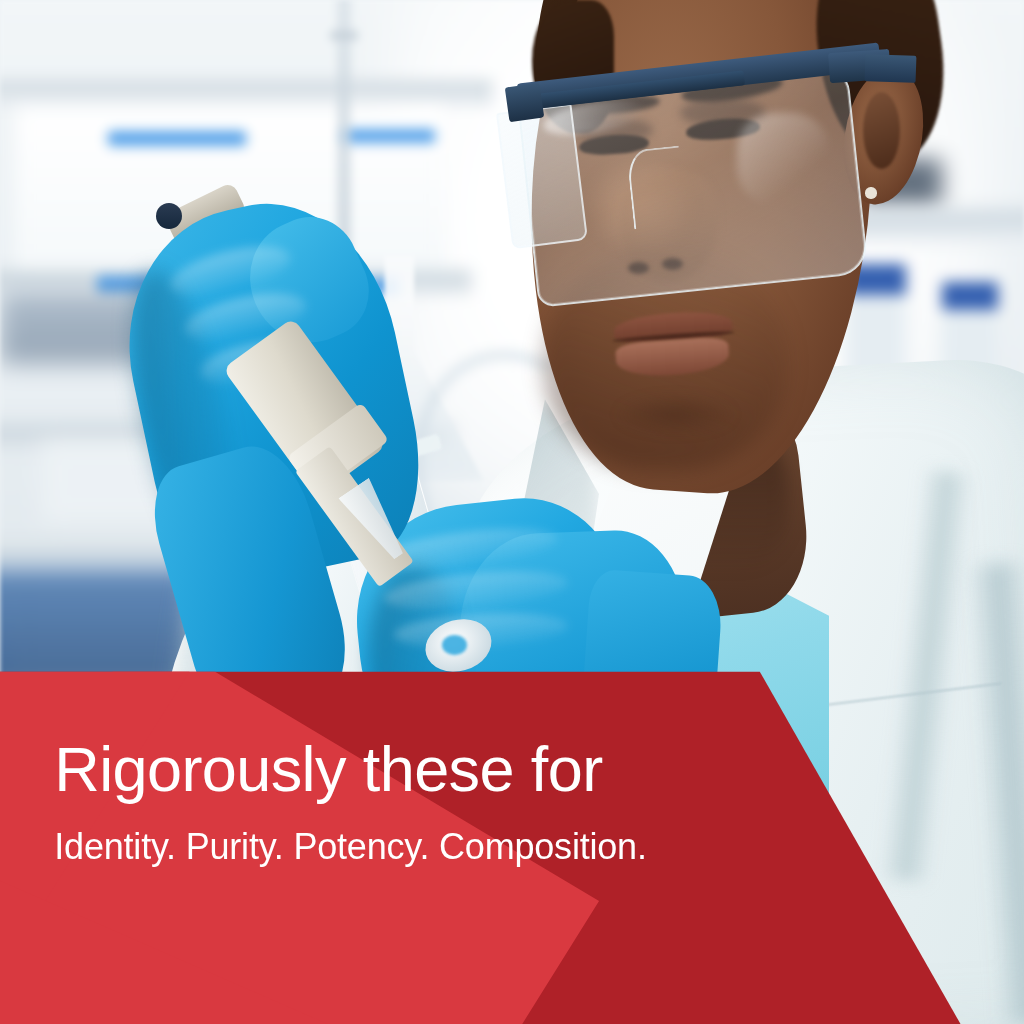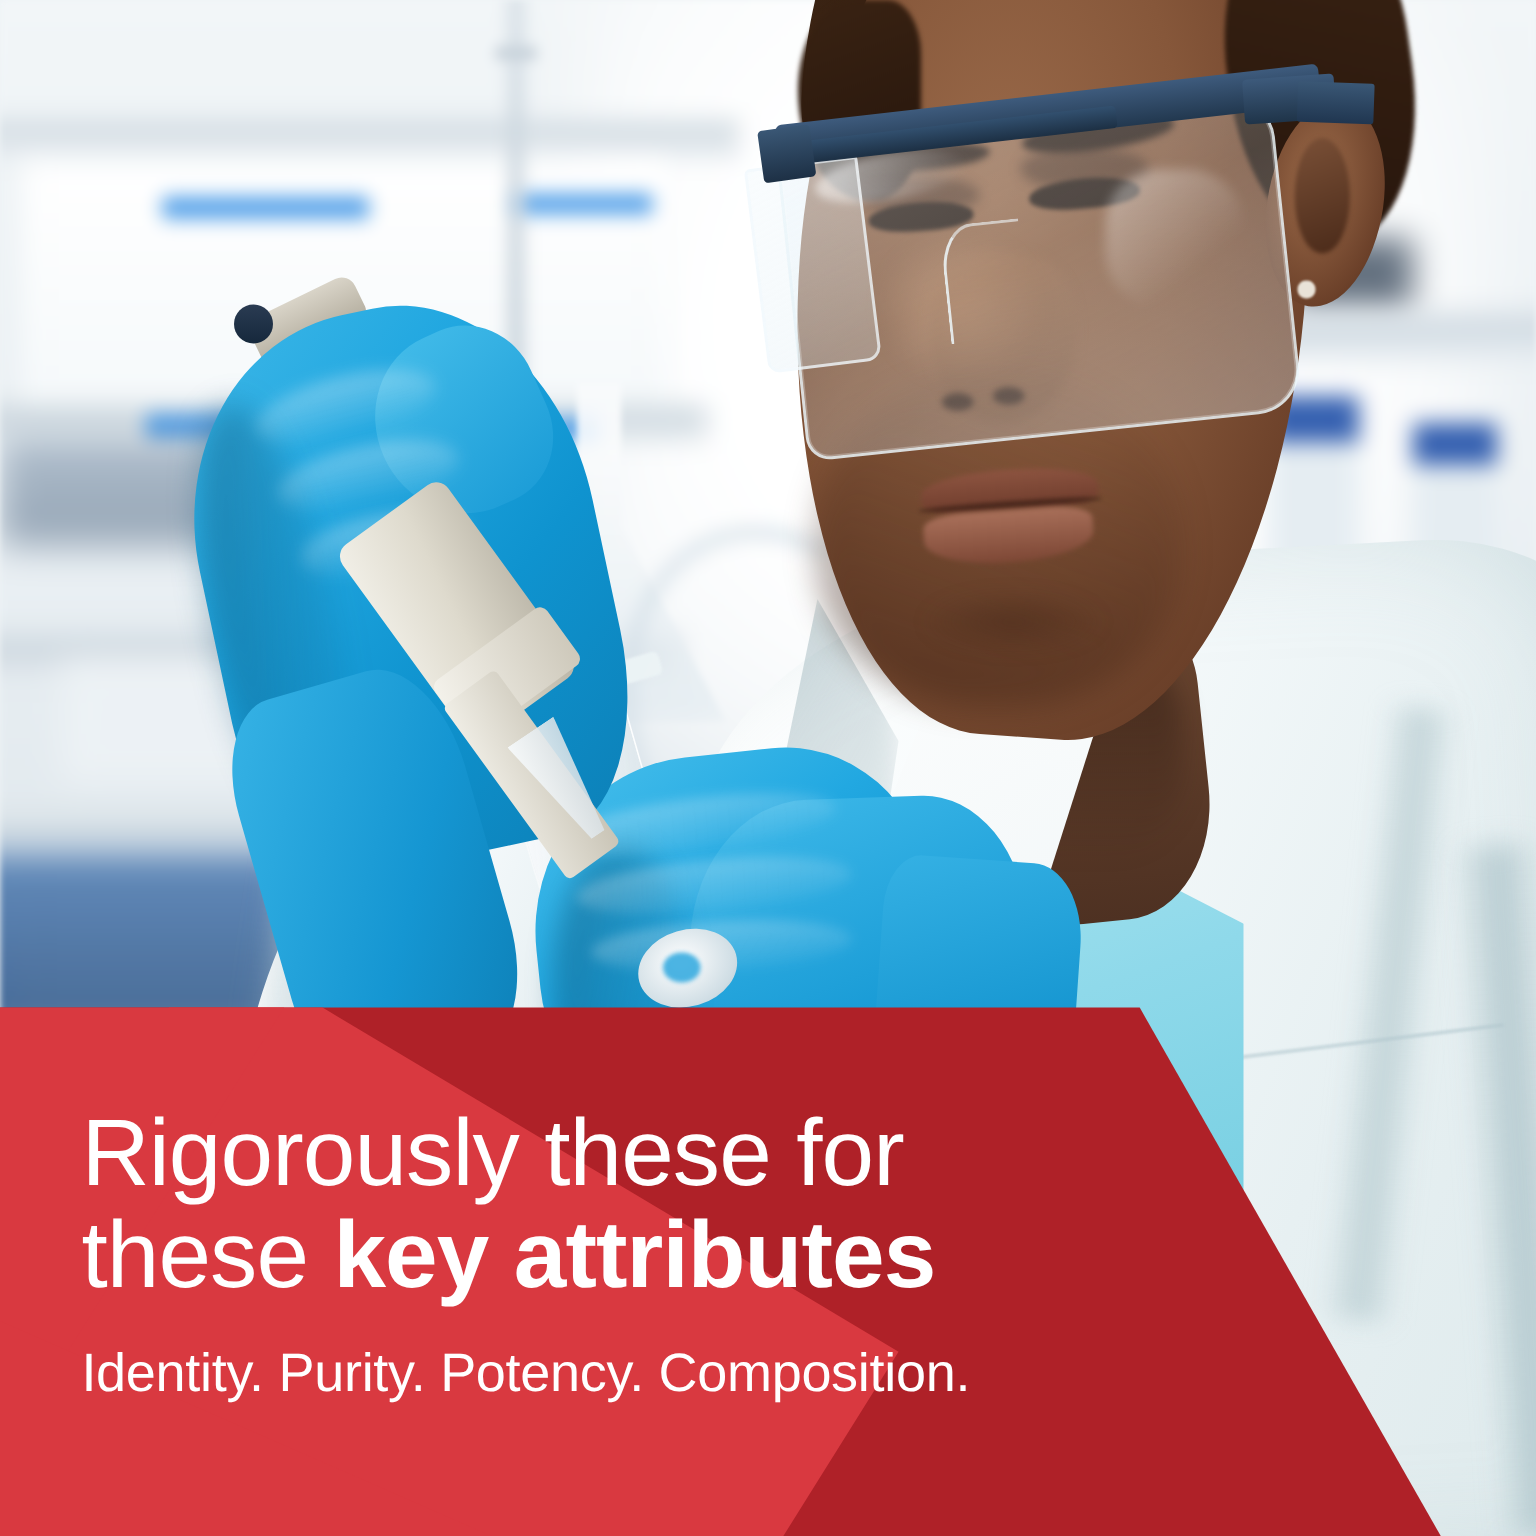--- a/index.html
+++ b/index.html
@@ -775,18 +775,17 @@
   </div>
 
   <div class="banner">
     <div class="banner-dark"></div>
     <div class="banner-light"></div>
     <div class="banner-light2"></div>
     <div class="banner-light3"></div>
 
     <div class="banner-text">
       <div class="headline">Rigorously these for</div>
-      <div class="headline"><span>these </span><span class="bold">key attributes</span></div>
       <div class="subhead">Identity. Purity. Potency. Composition.</div>
     </div>
   </div>
 
 </div>
 
 </body></html>

